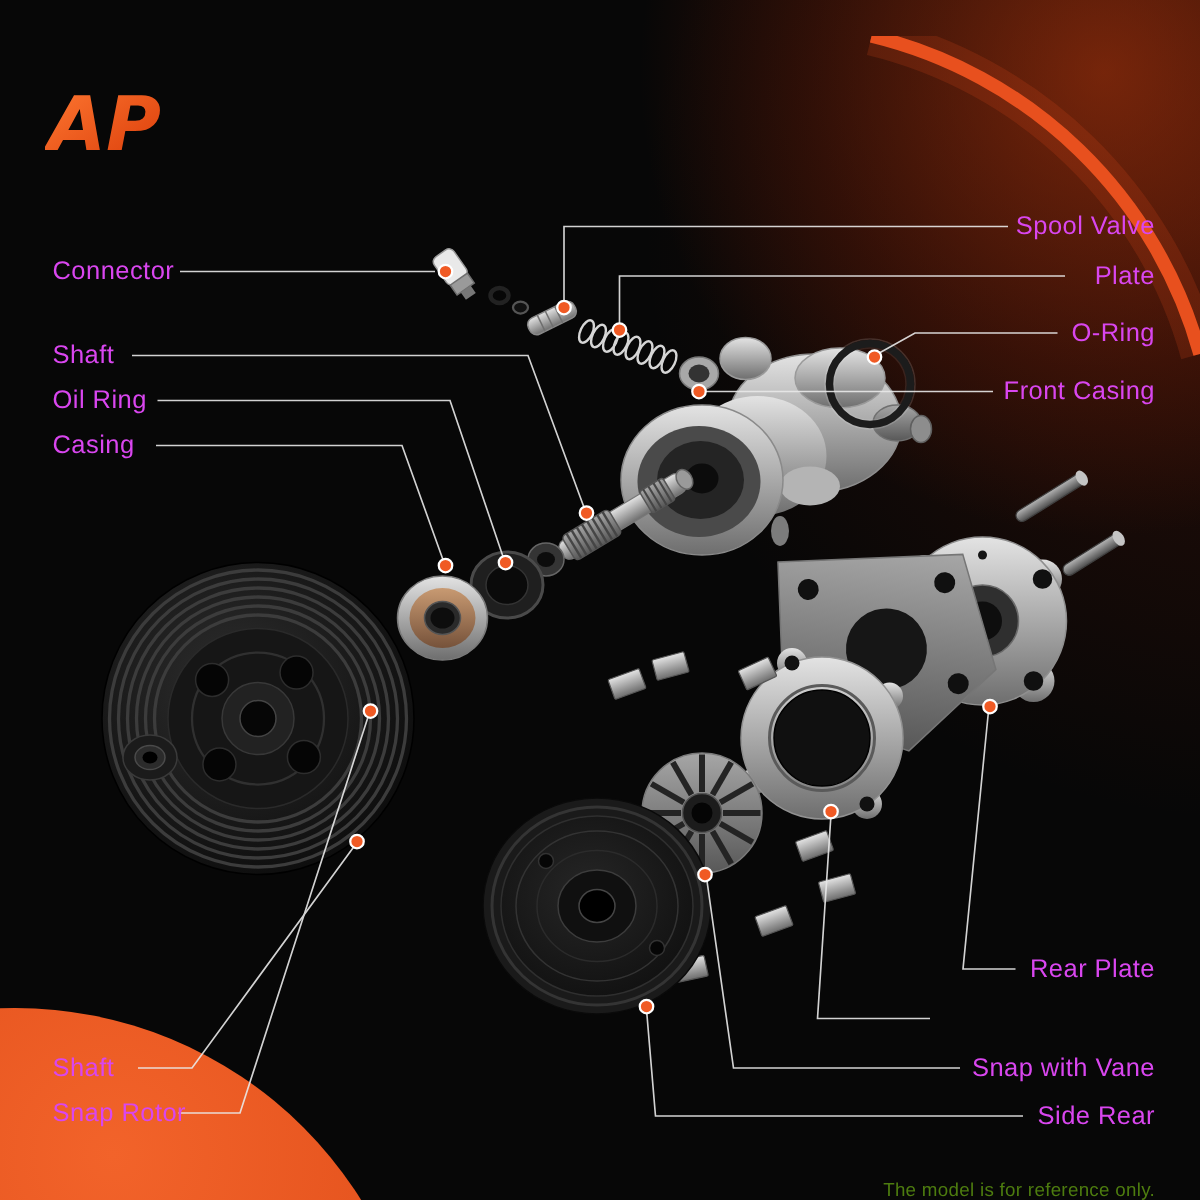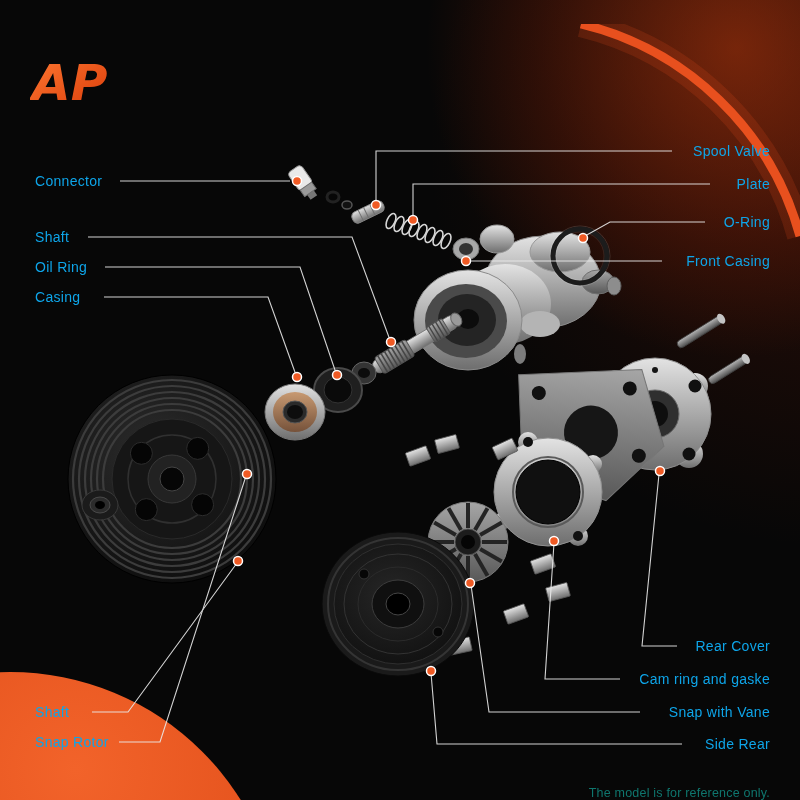--- a/index.html
+++ b/index.html
@@ -8,27 +8,27 @@
     font-family:"Liberation Sans",sans-serif;
     background:
       radial-gradient(circle 430px at 92% 6%, rgba(205,62,14,.50), rgba(140,35,8,.26) 46%, rgba(0,0,0,0) 72%),
       radial-gradient(circle 620px at 104% 18%, rgba(120,30,8,.30), rgba(0,0,0,0) 65%),
       #070707;
   }
   #stage{position:absolute;inset:0;margin-top:24px;}
   svg.art{position:absolute;left:0;top:0;}
   .lbl{
     position:absolute;
-    font-size:14px;line-height:20px;letter-spacing:.3px;
-    color:#0ea5e9;white-space:nowrap;
+    font-size:17px;line-height:20px;letter-spacing:.3px;
+    color:#d946ef;white-space:nowrap;
   }
   .lbl.right{text-align:right;}
   .mini{
     position:absolute;right:30px;top:762px;
-    font-size:12.5px;color:#0f766e;letter-spacing:.2px;
+    font-size:12.5px;color:#4d7c0f;letter-spacing:.2px;
   }
   #logo{position:absolute;left:30px;top:26px;}
 </style>
 </head>
 <body>
 
 <div id="stage">
 
   <svg class="art" width="800" height="800" viewBox="0 0 800 800">
     <defs>
@@ -346,19 +346,18 @@
   <div class="lbl" style="left:35px;top:203px">Shaft</div>
   <div class="lbl" style="left:35px;top:233px">Oil Ring</div>
   <div class="lbl" style="left:35px;top:263px">Casing</div>
   <div class="lbl" style="left:35px;top:678px">Shaft</div>
   <div class="lbl" style="left:35px;top:708px">Snap Rotor</div>
 
   <div class="lbl right" style="right:30px;top:117px">Spool Valve</div>
   <div class="lbl right" style="right:30px;top:150px">Plate</div>
   <div class="lbl right" style="right:30px;top:188px">O-Ring</div>
   <div class="lbl right" style="right:30px;top:227px">Front Casing</div>
-  <div class="lbl right" style="right:30px;top:612px">Rear Cover</div>
-  <div class="lbl right" style="right:30px;top:645px">Cam ring and gaske</div>
+  <div class="lbl right" style="right:30px;top:612px">Rear Plate</div>
   <div class="lbl right" style="right:30px;top:678px">Snap with Vane</div>
   <div class="lbl right" style="right:30px;top:710px">Side Rear</div>
 
   <div class="mini">The model is for reference only.</div>
 </div>
 
 </body></html>

